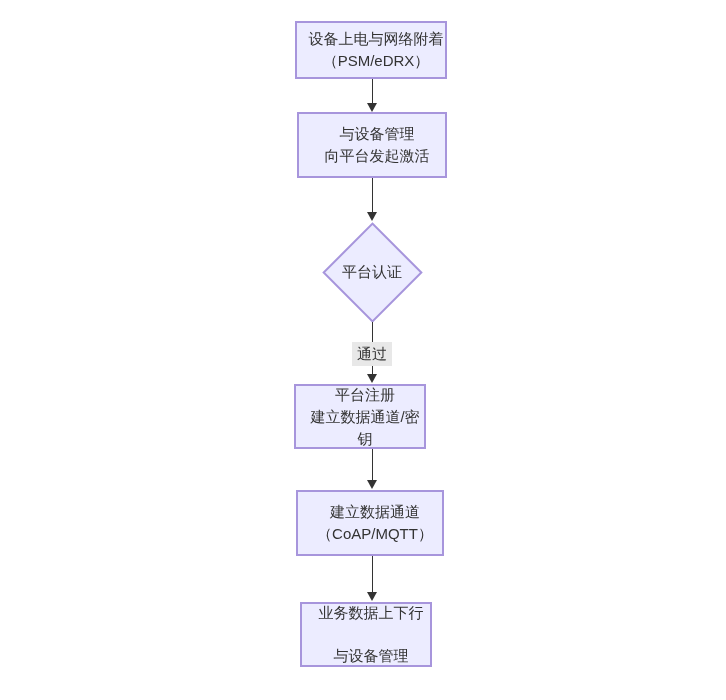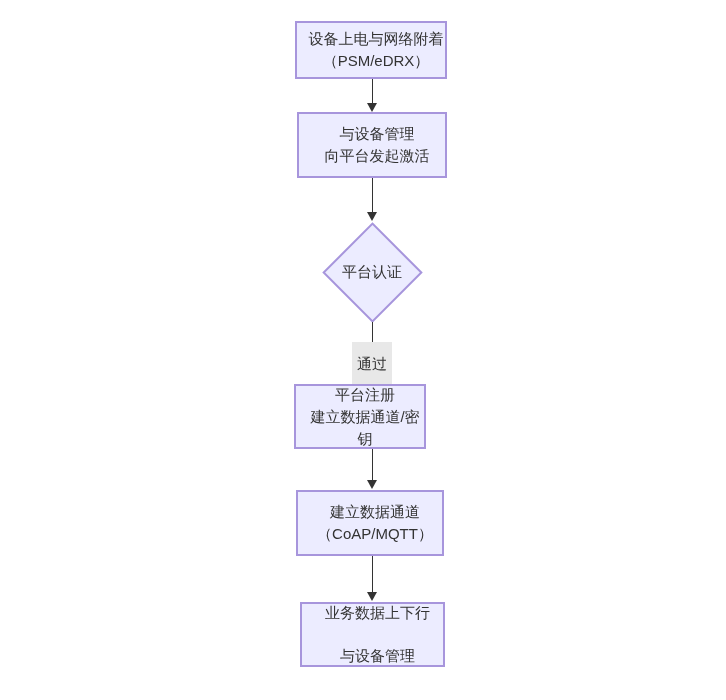--- a/index.html
+++ b/index.html
@@ -67,21 +67,21 @@
     border-left: 5px solid transparent;
     border-right: 5px solid transparent;
     border-top: 9px solid #333333;
   }
   .edge-label {
     position: absolute;
     background: #e8e8e8;
     color: #333333;
     font-size: 15px;
     line-height: 22px;
-    padding: 11px 3px;
+    padding: 1px 3px;
     text-align: center;
   }
 </style>
 </head>
 <body>
 
 <div class="canvas">
 
   <div class="node" style="left:295px; top:21px; width:152px; height:58px;">
     <span>设备上电与网络附着</span>
@@ -117,18 +117,18 @@
   <div class="arrowhead" style="left:367px; top:480px;"></div>
 
   <div class="node" style="left:296px; top:490px; width:148px; height:66px;">
     <span>建立数据通道</span>
     <span>（CoAP/MQTT）</span>
   </div>
 
   <div class="connector" style="left:372px; top:556px; height:36px;"></div>
   <div class="arrowhead" style="left:367px; top:592px;"></div>
 
-  <div class="node" style="left:300px; top:602px; width:145px; height:65px;gap:21px;">
+  <div class="node" style="left:300px; top:602px; width:132px; height:65px;gap:21px;">
     <span>业务数据上下行</span>
     <span>与设备管理</span>
   </div>
 
 </div>
 
 </body></html>

